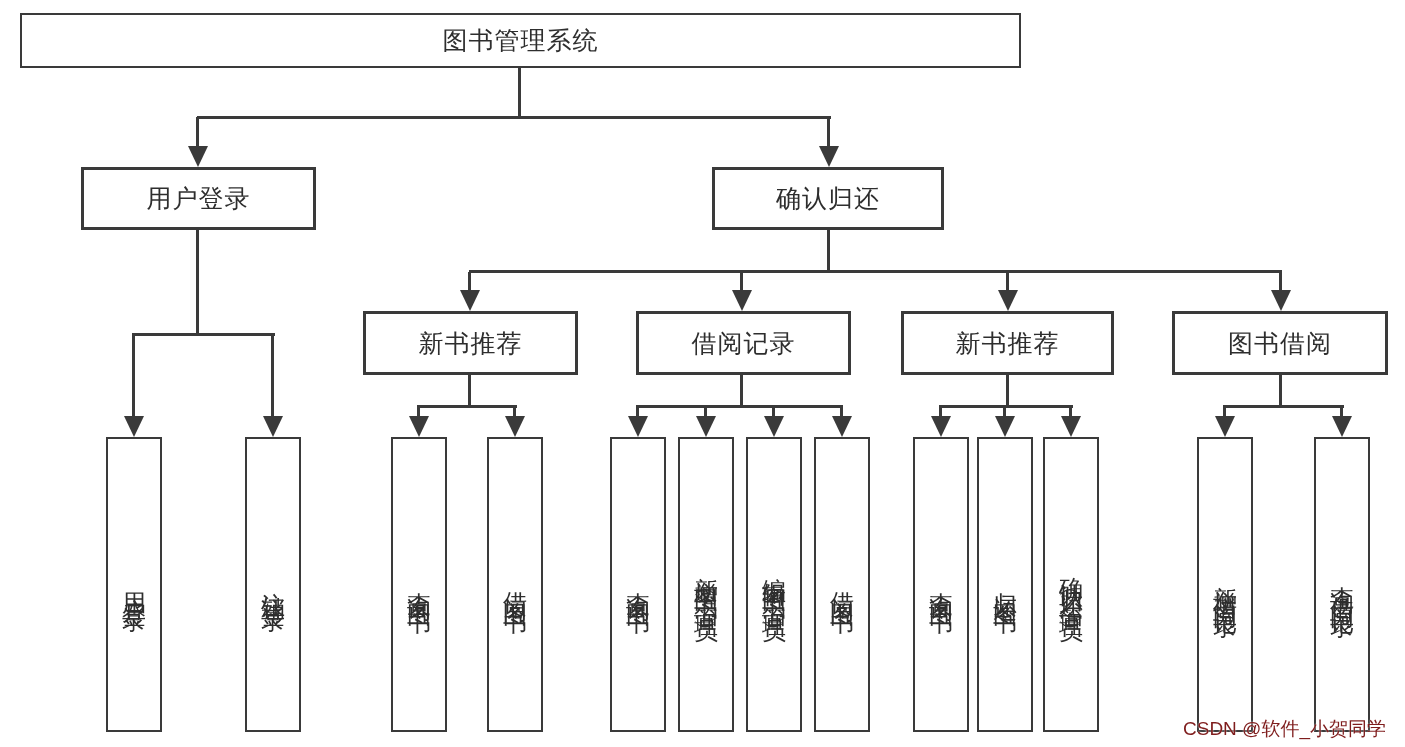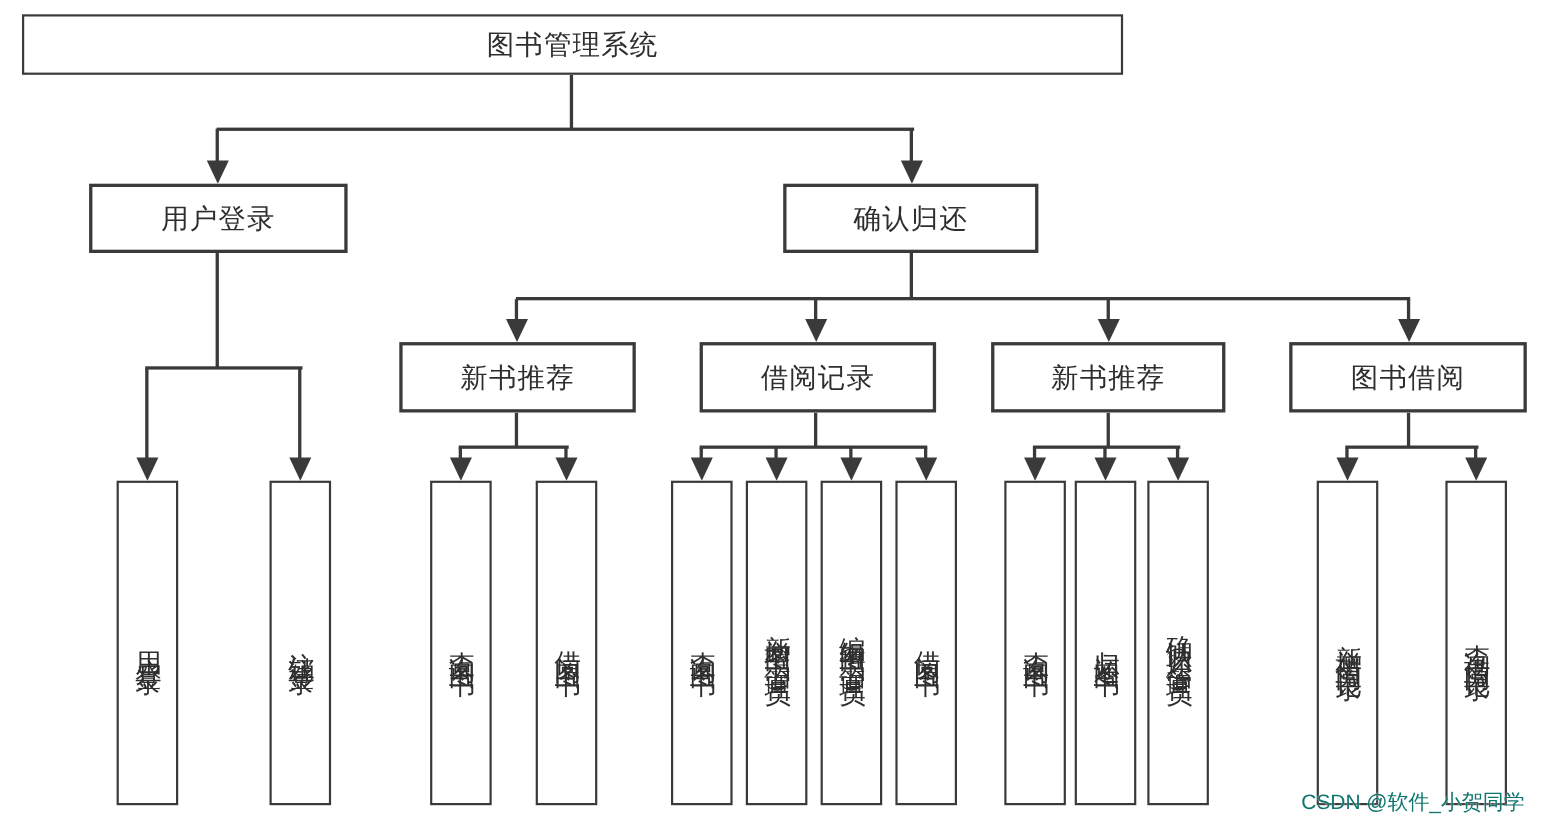--- a/index.html
+++ b/index.html
@@ -43,21 +43,21 @@
   .arw{
     position:absolute;width:0;height:0;
     border-left:10px solid transparent;
     border-right:10px solid transparent;
     border-top:21px solid #3a3a3a;
     z-index:1;
   }
   .watermark{
     position:absolute;
     left:1183px;top:716px;
-    font-size:19px;color:#0f766e;
+    font-size:19px;color:#7f1d1d;
     text-shadow:0 0 2px #ffffff;
     z-index:3;
     white-space:nowrap;
   }
 </style>
 </head>
 <body>
 
 <div class="canvas">
 

